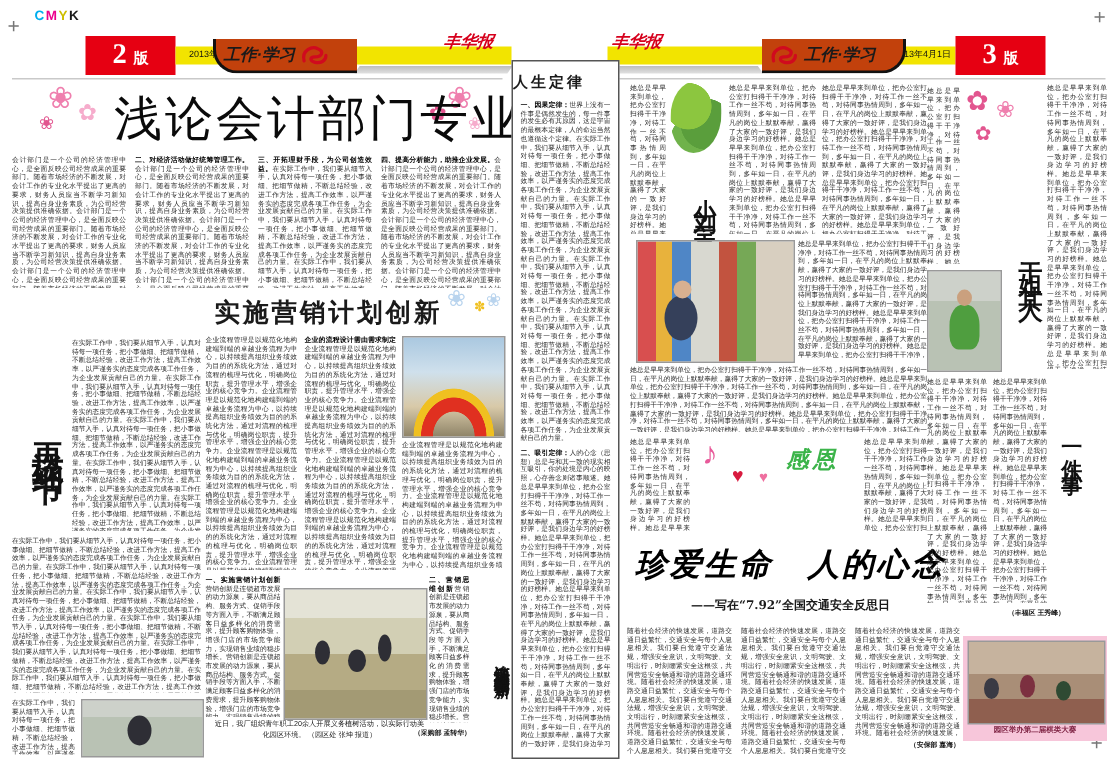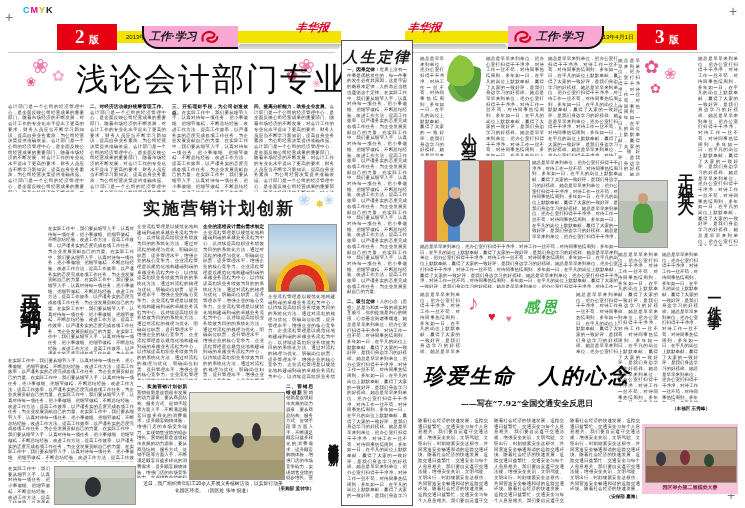--- a/index.html
+++ b/index.html
@@ -10,21 +10,21 @@
   .cropmark{font-size:14px;color:#777;line-height:1;}
   .cmyk{font-size:9px;font-weight:bold;letter-spacing:1px;}
   .cmyk span{display:inline-block;}
   .c0{color:#00aeef}.c1{color:#ec008c}.c2{color:#cdbe00}.c3{color:#1a1a1a}
   .pagebox{background:#e60012;color:#fff;text-align:center;line-height:26px;
            font-weight:bold;}
   .pagebox .num{font-size:19px;font-family:"Liberation Serif",serif;}
   .pagebox .word{font-size:10px;}
   .ybar{background:#f2e400;}
   .date{font-size:6px;color:#111;line-height:12px;white-space:nowrap;}
-  .tab{background:#f9a8d4;z-index:3;}
+  .tab{background:#c2410c;z-index:3;}
   .tab-l{border-left:2px solid #111;border-bottom:2px solid #111;border-bottom-left-radius:16px;}
   .tab-r{border-right:2px solid #111;border-bottom:2px solid #111;border-bottom-right-radius:16px;}
   .tabinner{display:flex;align-items:center;gap:3px;height:100%;padding:0 5px;}
   .section{font-size:11px;font-weight:bold;font-style:italic;white-space:nowrap;}
   .masthead{color:#d6001c;font-weight:bold;font-style:italic;font-size:11px;
             transform:skewX(-8deg);font-family:"Liberation Serif",serif;white-space:nowrap;z-index:4;}
   .shadow{background:linear-gradient(#bdbdbd,#e0e0e0);}
   .skl{transform:skewX(-35deg);} .skr{transform:skewX(35deg);}
   .rule{background:#c9c9c9;height:1px;}
   
@@ -36,21 +36,21 @@
   .headline2{font-size:17px;font-weight:900;letter-spacing:2px;text-align:center;white-space:nowrap;}
   .vtitle{writing-mode:vertical-rl;text-orientation:upright;font-weight:900;color:#111;
           text-align:center;line-height:1;}
   .banner-title{font-size:21px;font-weight:900;font-family:"DejaVu Serif",serif;
                 font-style:italic;letter-spacing:2px;text-align:center;white-space:nowrap;color:#000;}
   .banner-sub{font-size:8px;font-weight:bold;font-family:"DejaVu Serif",serif;
               text-align:center;white-space:nowrap;}
   .byline{font-size:4.6px;font-weight:bold;text-align:right;color:#111;}
   .cap{font-size:4.8px;text-align:center;color:#222;line-height:6.5px;}
   .boxcol{border:1px solid #555;background:#fff;}
-  .boxtitle{font-size:15px;font-weight:900;text-align:center;letter-spacing:2px;font-style:italic;}
+  .boxtitle{font-size:10px;font-weight:900;text-align:left;letter-spacing:2px;}
   
   .photo{border:1px solid #999;overflow:hidden;}
   .p1{background:linear-gradient(180deg,#aac8e0 0%,#cfe0ec 35%,#d8c9a8 70%,#8f8468 100%);}
   .p1i{position:absolute;inset:0;background:radial-gradient(ellipse 62% 75% at 50% 100%,
        transparent 0 33%,#e03020 34% 52%,#f0c020 53% 64%,transparent 65%);}
   .p2{background:linear-gradient(180deg,#e4e3d6 0 22%,#d2cfb4 22% 50%,#b5ab84 50% 78%,#a39a74 78% 100%);}
   .p3{background:linear-gradient(90deg,#d84f4f 0 12%,#e8b23c 12% 22%,#4f86c6 22% 34%,#d8d8d0 34% 52%,
       #c2533f 52% 64%,#76a856 64% 76%,#d8cfc0 76% 100%);}
   .p4{background:linear-gradient(180deg,#cdd1ca 0 30%,#b9c2b4 30% 100%);}
   .p5{background:linear-gradient(180deg,#c6b39e 0 40%,#a98e77 40% 70%,#8f5f4f 70% 100%);}

